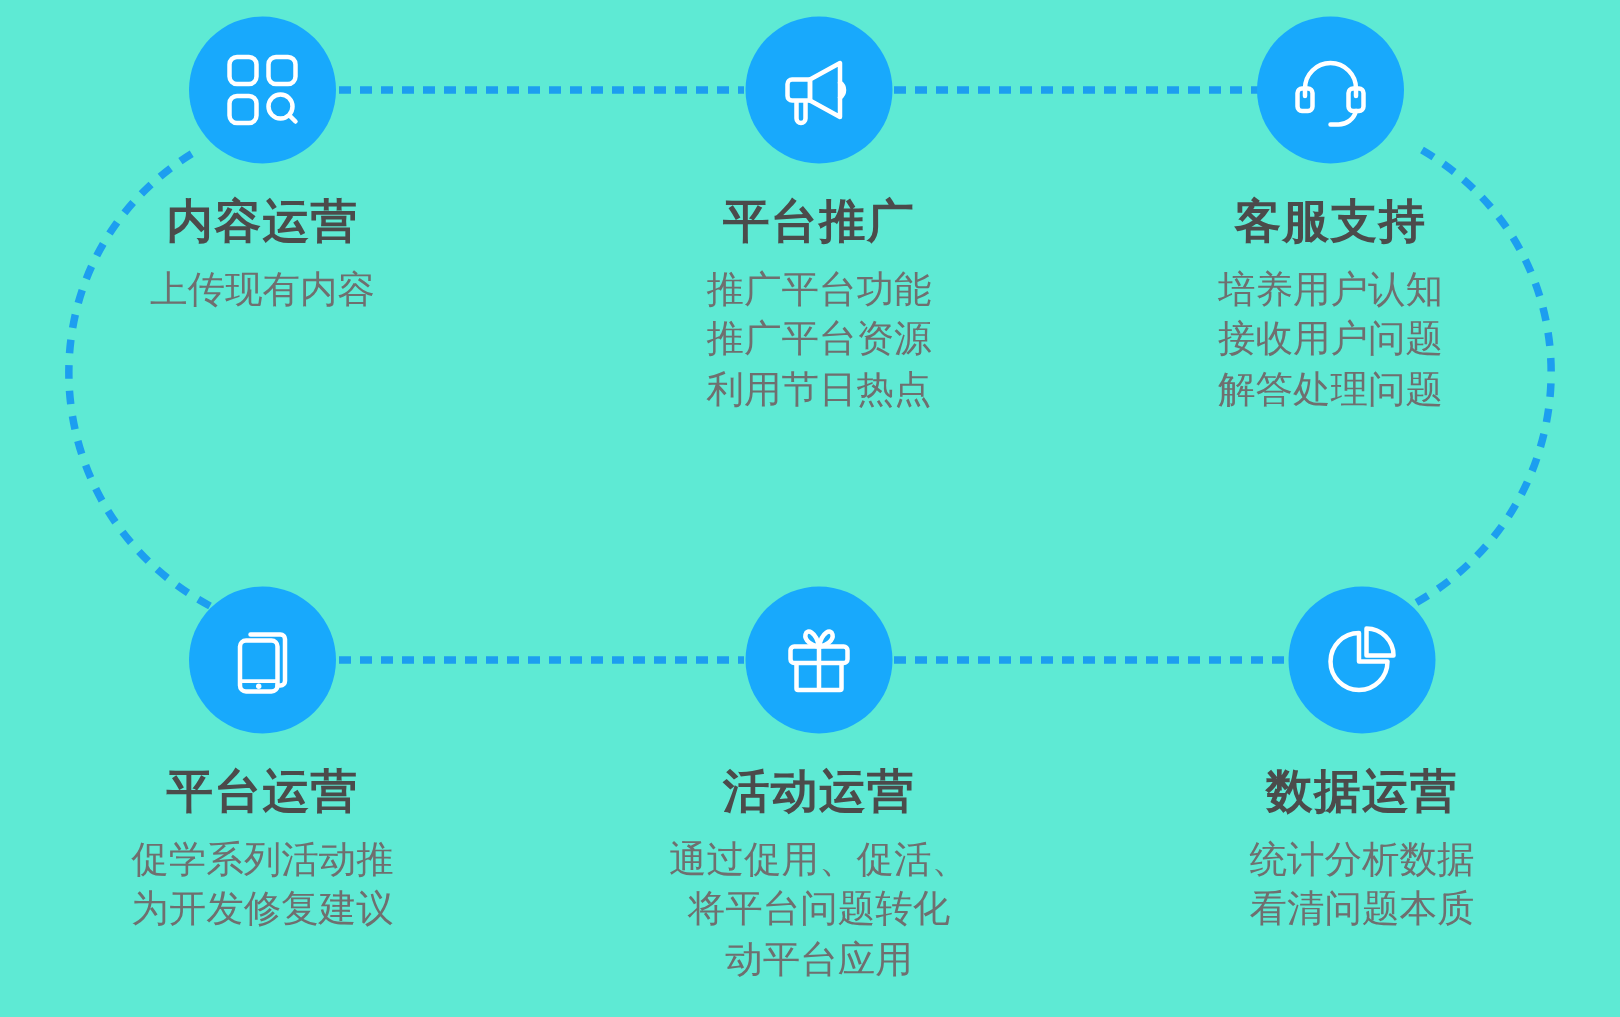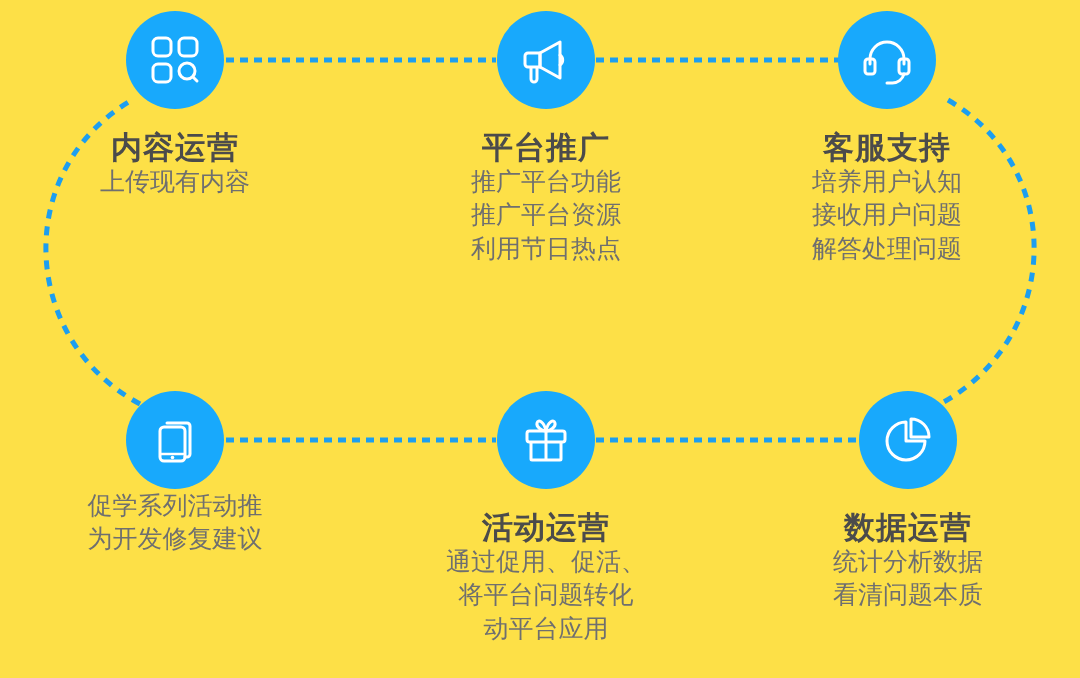--- a/index.html
+++ b/index.html
@@ -7,21 +7,21 @@
     padding: 0;
     background: #000000;
   }
   body {
     font-family: "Liberation Sans", "DejaVu Sans", sans-serif;
   }
   #canvas {
     position: relative;
     width: 1080px;
     height: 678px;
-    background: #fde047;
+    background: #5eead4;
     overflow: hidden;
   }
   #connectors {
     position: absolute;
     left: 0;
     top: 0;
     width: 1080px;
     height: 678px;
     pointer-events: none;
   }
@@ -47,20 +47,21 @@
   .node-title {
     font-size: 31px;
     font-weight: bold;
     color: #4b4b4b;
     letter-spacing: 1px;
     line-height: 1.1;
     margin-top: 22px;
     white-space: nowrap;
   }
   .node-lines {
+    margin-top: 12px;
   }
   .node-line {
     font-size: 25px;
     color: #6f6f6f;
     line-height: 1.33;
     white-space: nowrap;
   }
 </style>
 </head>
 <body>
@@ -132,20 +133,21 @@
 
   <div class="node" style="left:25px; top:391px;">
     <div class="node-circle" style="background:#18a9fc;">
       <svg class="node-icon" viewBox="0 0 52 52">
         <path d="M18 9 H38 a3 3 0 0 1 3 3 V40 a3 3 0 0 1 -3 3 H36" fill="none" stroke="#ffffff" stroke-width="3" stroke-linejoin="round" stroke-linecap="round"></path>
         <rect x="11" y="13" width="25" height="34" rx="4" fill="none" stroke="#ffffff" stroke-width="3"></rect>
         <line x1="11" y1="40" x2="36" y2="40" stroke="#ffffff" stroke-width="2.5"></line>
         <circle cx="23.5" cy="43.5" r="1.8" fill="#ffffff"></circle>
       </svg>
     </div>
+    <div class="node-title">平台运营</div>
     <div class="node-lines">
       <div class="node-line">促学系列活动推</div>
       <div class="node-line">为开发修复建议</div>
     </div>
   </div>
 
   <div class="node" style="left:396px; top:391px;font-family:Liberation Serif, serif;">
     <div class="node-circle" style="background:#18a9fc;">
       <svg class="node-icon" viewBox="0 0 52 52">
         <path d="M26 17 C22 17, 16 13, 17 9 C18 5, 24 7, 26 17 Z" fill="none" stroke="#ffffff" stroke-width="3" stroke-linejoin="round"></path>

